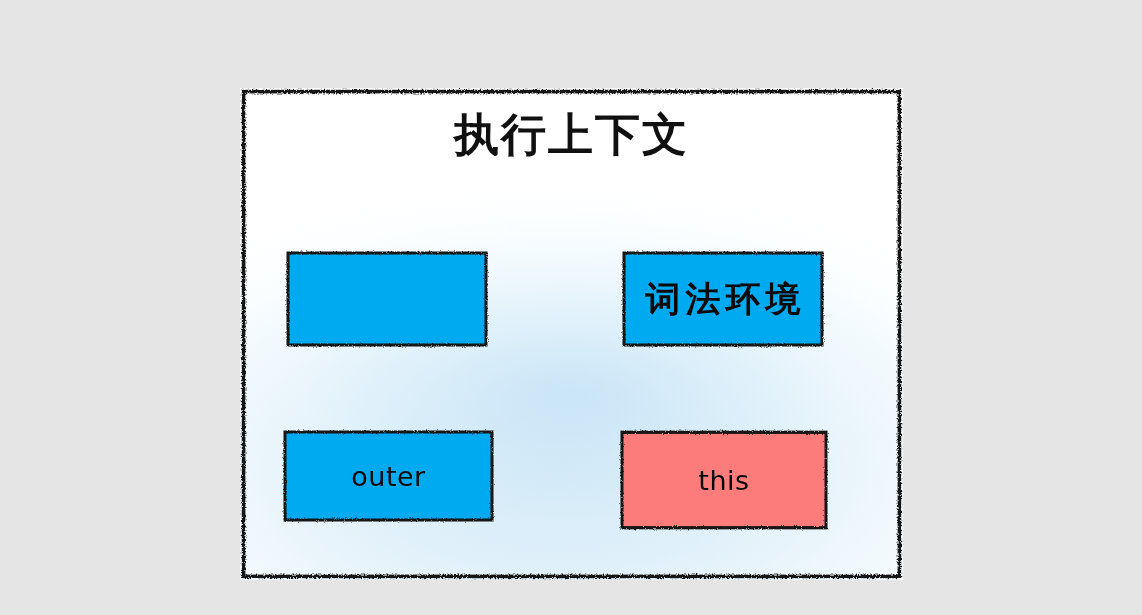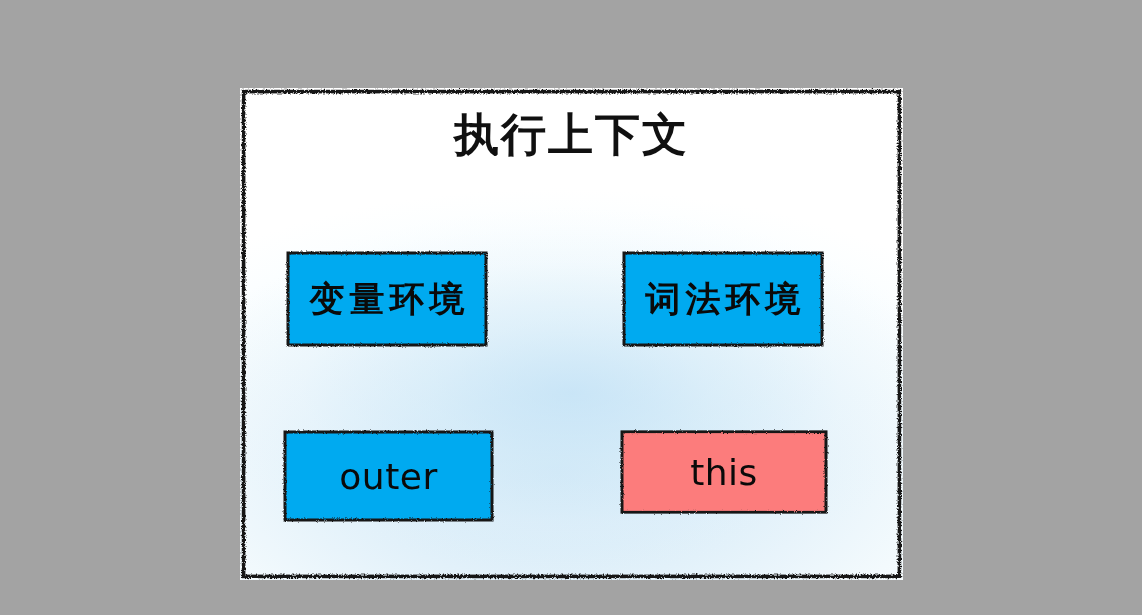--- a/index.html
+++ b/index.html
@@ -14,21 +14,21 @@
     overflow: hidden;
     font-family: "Liberation Sans", "DejaVu Sans", sans-serif;
     position: relative;
   }
 
   #stage {
     position: absolute;
     left: 0; top: 0;
     width: 1142px;
     height: 615px;
-    background: #a3a3a3;
+    background: #e5e5e5;
   }
 
   
   .frame {
     position: absolute;
     left: 240px;
     top: 88px;
     width: 663px;
     height: 492px;
     overflow: hidden;
@@ -105,31 +105,31 @@
     white-space: nowrap;
   }
   .box.cn .box-label {
     font-size: 35px;
     font-weight: 700;
     letter-spacing: 5px;
     text-indent: 5px;
     font-family: "DejaVu Sans", "Liberation Sans", sans-serif;
   }
   .box.en .box-label {
-    font-size: 36px;
+    font-size: 27px;
     font-weight: 400;
     letter-spacing: 0.5px;
     font-family: "DejaVu Sans", "Liberation Sans", sans-serif;
   }
 
   
   #box-variable-env { left: 48px;  top: 165px; width: 198px; height: 92px; }
   #box-lexical-env  { left: 384px; top: 165px; width: 198px; height: 92px; justify-content: center; }
   #box-outer        { left: 45px;  top: 344px; width: 207px; height: 88px; }
-  #box-this         { left: 382px; top: 344px; width: 204px; height: 80px; }
+  #box-this         { left: 382px; top: 344px; width: 204px; height: 96px; }
 </style>
 </head>
 <body>
 
 <div id="stage">
 
   <div class="frame">
 
     <div class="frame-glow"></div>
     <div class="frame-glow-2"></div>
@@ -152,21 +152,20 @@
     </svg>
 
     <div class="title">执行上下文</div>
 
     <div class="box cn" id="box-variable-env">
       <svg class="box-edge" viewBox="0 0 204 98" preserveAspectRatio="none">
         <g filter="url(#roughSmall)">
           <rect x="3" y="3" width="198" height="92" fill="#02AAF0" stroke="#141414" stroke-width="3"></rect>
         </g>
       </svg>
-      <span class="box-label">变量环境</span>
     </div>
 
     <div class="box cn" id="box-lexical-env">
       <svg class="box-edge" viewBox="0 0 204 98" preserveAspectRatio="none">
         <g filter="url(#roughSmall)">
           <rect x="3" y="3" width="198" height="92" fill="#02AAF0" stroke="#141414" stroke-width="3"></rect>
         </g>
       </svg>
       <span class="box-label">词法环境</span>
     </div>

